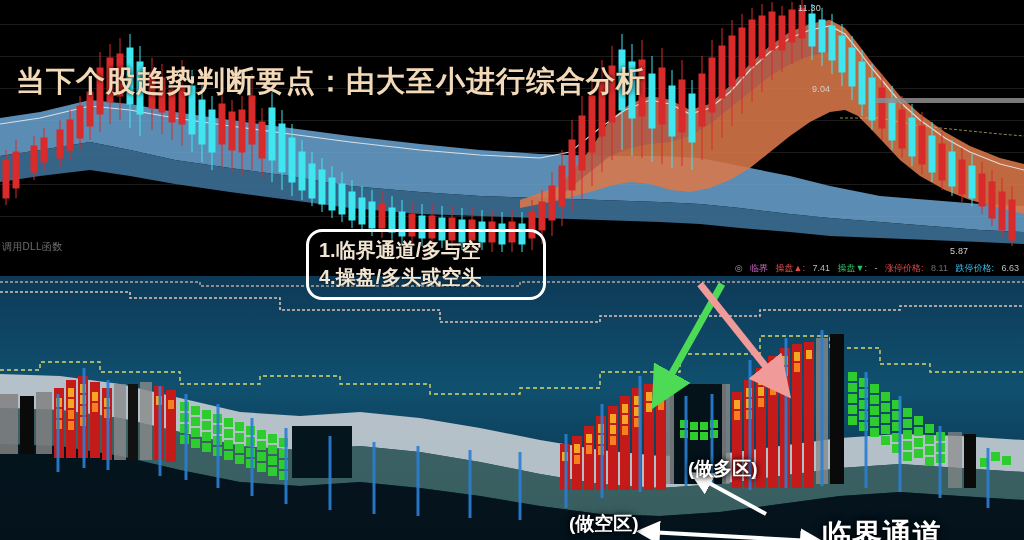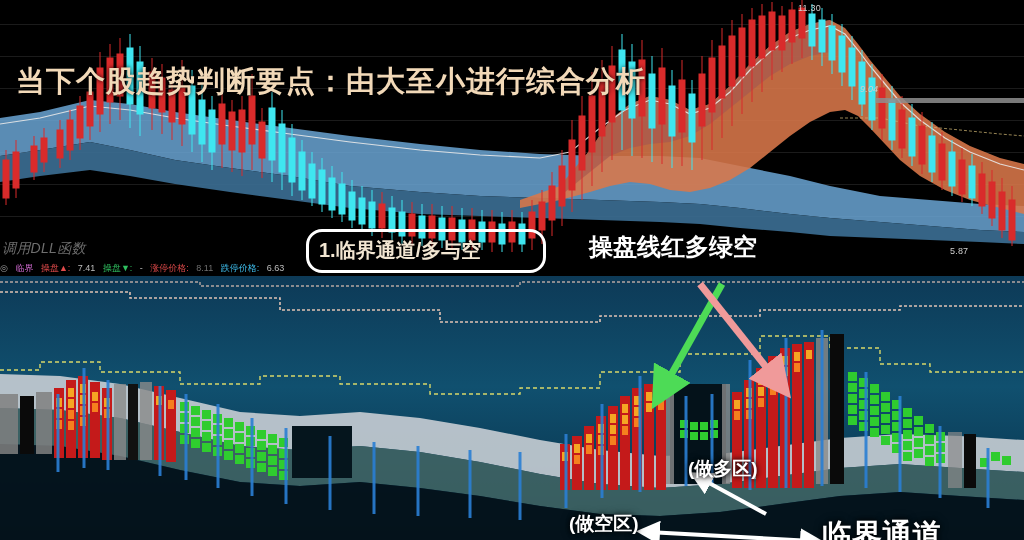--- a/index.html
+++ b/index.html
@@ -23,28 +23,28 @@
   .svgfill{position:absolute;left:0;top:0;width:1024px;height:258px;}
 
   
   .ptag{
     position:absolute;font-size:9px;color:#cfcfcf;white-space:nowrap;
     letter-spacing:.2px;
   }
 
   
   #dll-text{
-    position:absolute;left:2px;top:240px;font-size:14px;color:#6e6e6e;
+    position:absolute;left:2px;top:240px;font-size:10px;color:#6e6e6e;
     letter-spacing:.3px;
-    font-style:italic;
   }
   #status-bar{
     position:absolute;left:0;top:261px;width:1024px;height:15px;
     background:#000;font-size:9px;line-height:15px;white-space:nowrap;
     overflow:hidden;
+    text-align:right;
   }
   #status-bar span{margin-right:5px;}
   .s-dot{color:#9a9a9a;}
   .s-name{color:#d06ad0;}
   .s-lab1{color:#e24b4b;}
   .s-val1{color:#bdbdbd;}
   .s-lab2{color:#2fbf5f;}
   .s-val2{color:#bdbdbd;}
   .s-lab3{color:#e24b4b;}
   .s-val3{color:#6f6f6f;}
@@ -373,21 +373,21 @@
             <rect x="999" y="192" width="6" height="38"></rect>
           <line x1="1012" y1="186" x2="1012" y2="246"></line>
             <rect x="1009" y="200" width="6" height="40"></rect>
         </g>
       </g>
 
       <rect x="876" y="98" width="148" height="5" fill="#8e8e8e" opacity="0.85"></rect>
     </svg>
 
     <div class="ptag" style="left:798px;top:3px;">11.30</div>
-    <div class="ptag" style="left:860px;top:84px;font-style:italic;">9.04</div>
+    <div class="ptag" style="left:812px;top:84px;">9.04</div>
   </div>
 
   <div class="ptag" style="left:950px;top:246px;z-index:5;">5.87</div>
 
   <div id="dll-text">调用DLL函数</div>
 
   <div id="status-bar">
     <span class="s-dot">◎</span>
     <span class="s-name">临界</span>
     <span class="s-lab1">操盘▲:</span>
@@ -697,22 +697,22 @@
 
       <line x1="766" y1="498" x2="700" y2="462" stroke="#ffffff" stroke-width="4" marker-end="url(#ah-white)"></line>
 
       <line x1="648" y1="516" x2="812" y2="525" stroke="#ffffff" stroke-width="4" marker-start="url(#ah-white-start)" marker-end="url(#ah-white)"></line>
     </svg>
 
     <div id="title-text">当下个股趋势判断要点：由大至小进行综合分析</div>
 
     <div id="callout">
       <div class="cline">1.临界通道/多与空</div>
+      <div class="cline">4.操盘/多头或空头</div>
     </div>
 
-    <div class="anno-label" id="lbl-caopan">操盘线红多绿空</div>
     <div class="anno-label" id="lbl-duo">(做多区)</div>
     <div class="anno-label" id="lbl-kong">(做空区)</div>
     <div class="anno-label" id="lbl-linjie">临界通道</div>
 
   </div>
 
 </div>
 
 </body></html>

